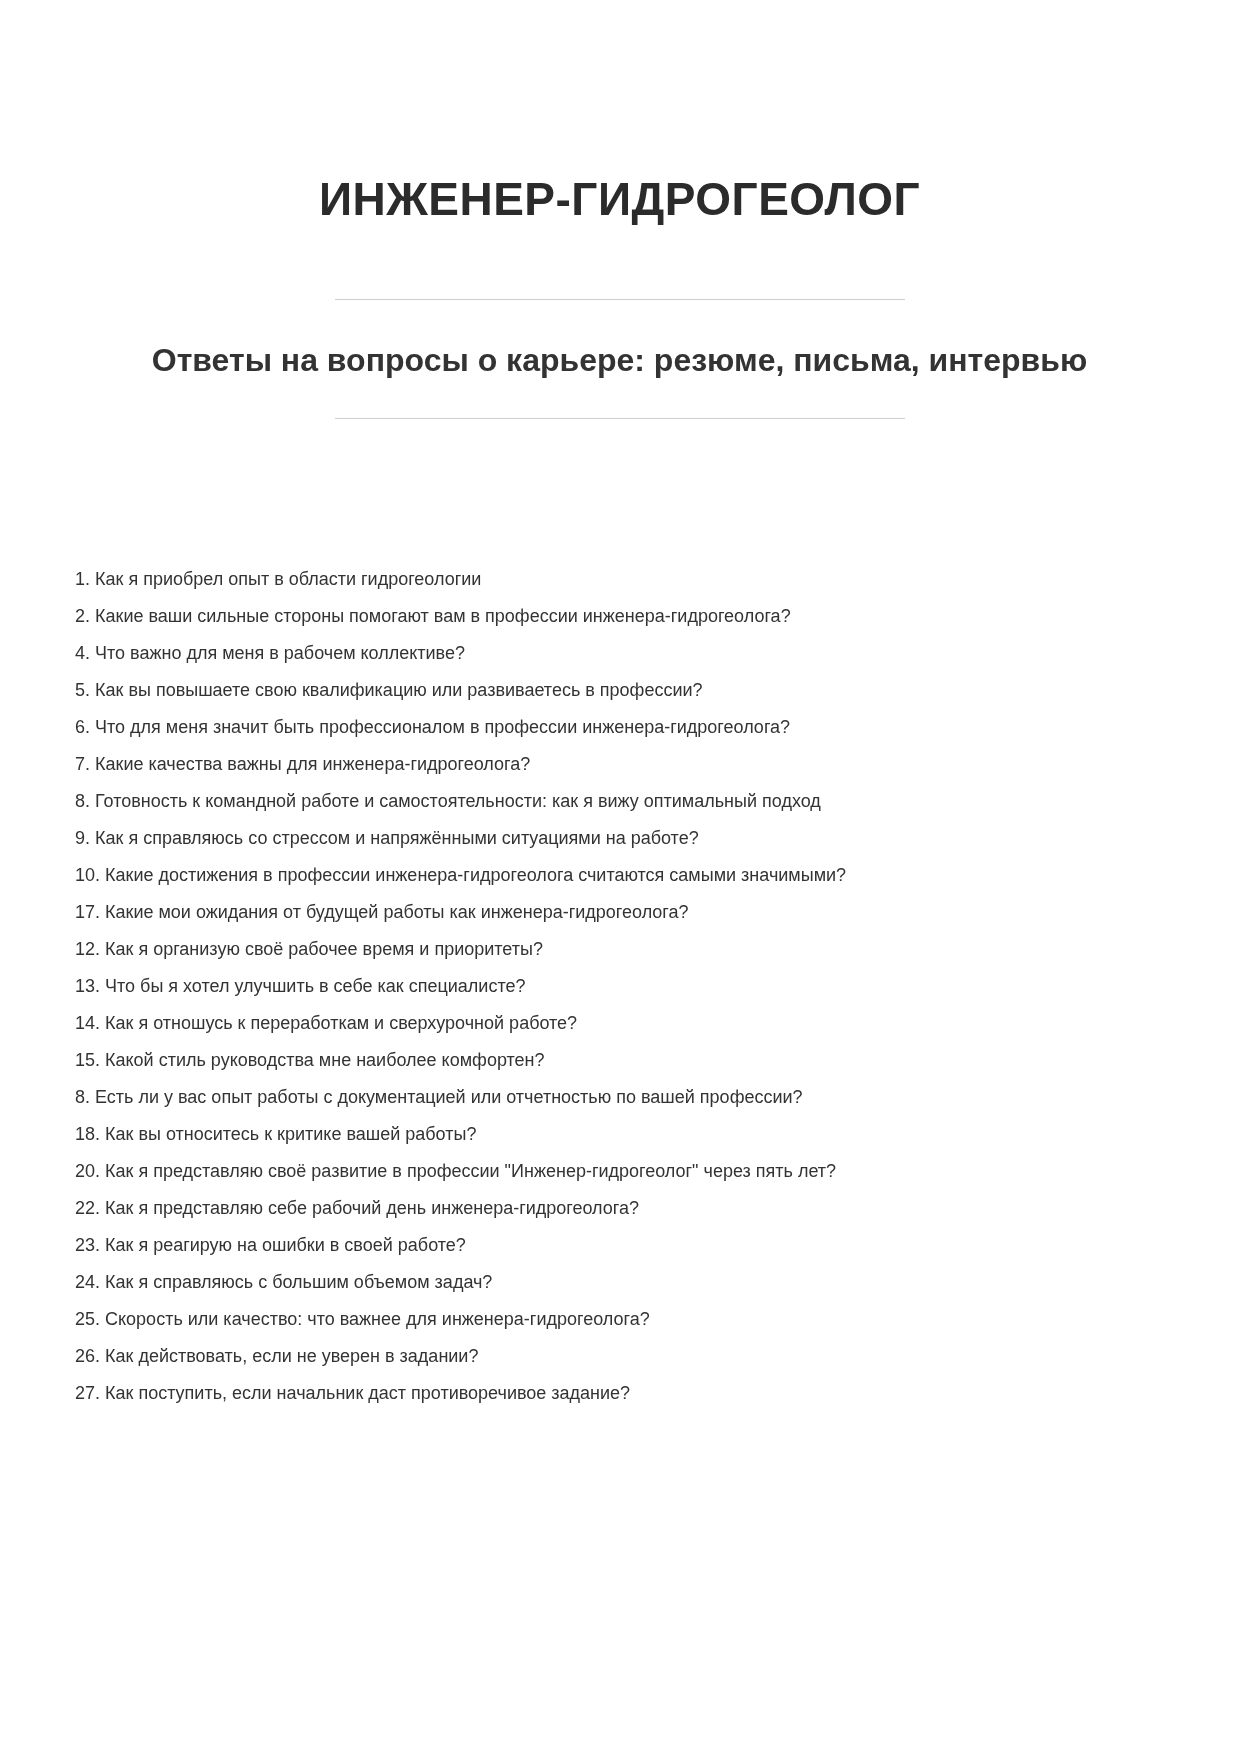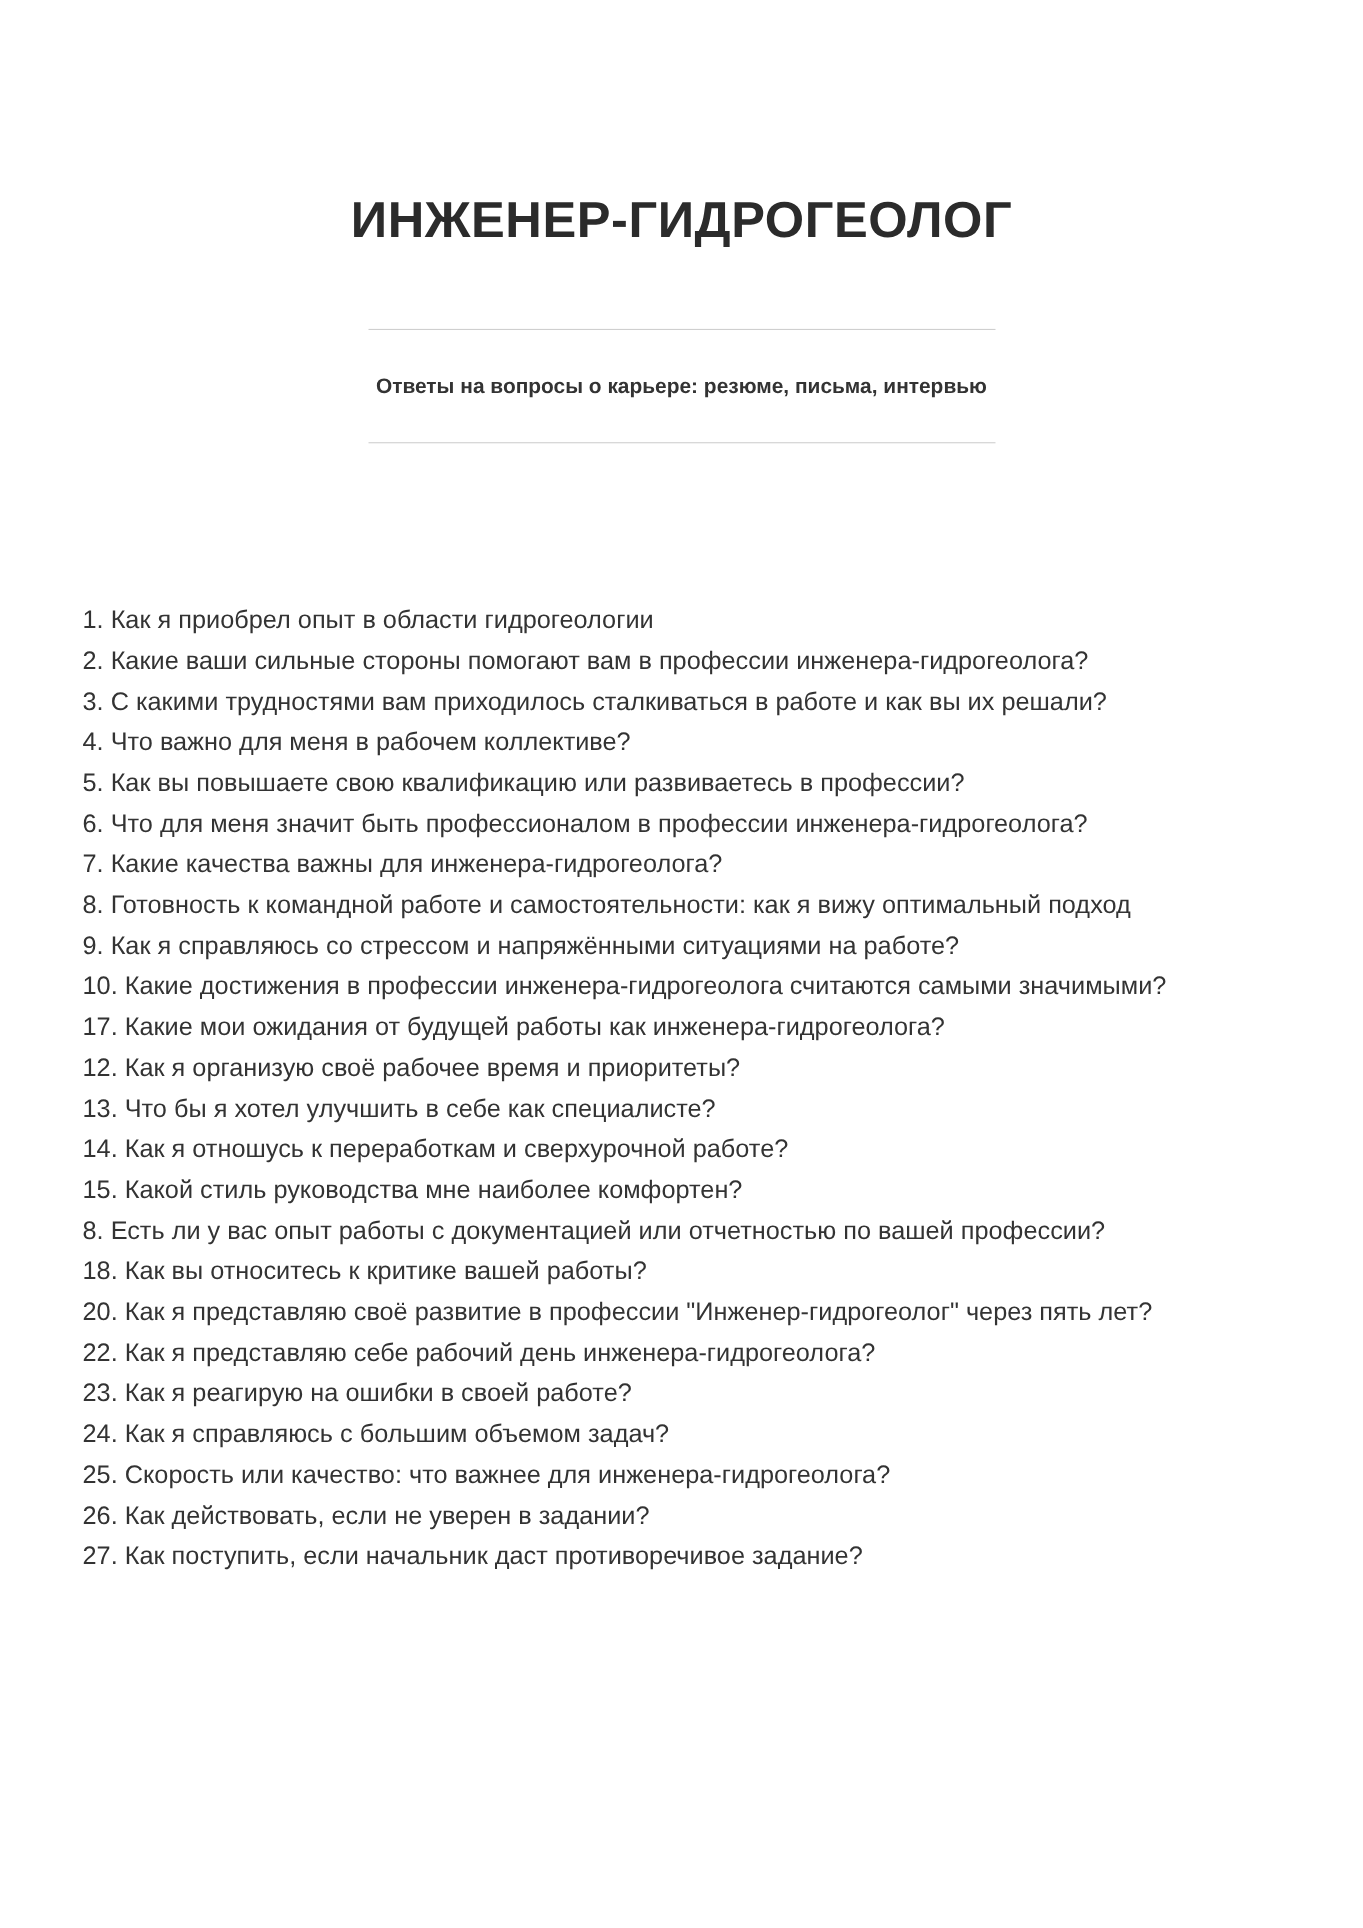--- a/index.html
+++ b/index.html
@@ -40,48 +40,47 @@
   .divider-top {
     margin-top: 72px;
   }
   .divider-bottom {
     margin-top: 38px;
   }
   .page-subtitle {
     margin: 0;
     padding-top: 40px;
     text-align: center;
-    font-size: 19px;
+    font-size: 32px;
     line-height: 1.25;
     font-weight: 700;
     color: #333333;
   }
   .questions {
     margin-top: 142px;
   }
   .question {
-    font-size: 23px;
+    font-size: 18px;
     line-height: 37px;
     font-weight: 400;
     color: #333333;
     white-space: nowrap;
   }
 </style>
 </head>
 <body>
 
 <div class="page">
   <h1 class="page-title">ИНЖЕНЕР-ГИДРОГЕОЛОГ</h1>
   <hr class="divider divider-top">
   <h2 class="page-subtitle">Ответы на вопросы о карьере: резюме, письма, интервью</h2>
   <hr class="divider divider-bottom">
   <div class="questions">
     <div class="question">1. Как я приобрел опыт в области гидрогеологии</div>
     <div class="question">2. Какие ваши сильные стороны помогают вам в профессии инженера-гидрогеолога?</div>
-    <div class="question">3. С какими трудностями вам приходилось сталкиваться в работе и как вы их решали?</div>
     <div class="question">4. Что важно для меня в рабочем коллективе?</div>
     <div class="question">5. Как вы повышаете свою квалификацию или развиваетесь в профессии?</div>
     <div class="question">6. Что для меня значит быть профессионалом в профессии инженера-гидрогеолога?</div>
     <div class="question">7. Какие качества важны для инженера-гидрогеолога?</div>
     <div class="question">8. Готовность к командной работе и самостоятельности: как я вижу оптимальный подход</div>
     <div class="question">9. Как я справляюсь со стрессом и напряжёнными ситуациями на работе?</div>
     <div class="question">10. Какие достижения в профессии инженера-гидрогеолога считаются самыми значимыми?</div>
     <div class="question">17. Какие мои ожидания от будущей работы как инженера-гидрогеолога?</div>
     <div class="question">12. Как я организую своё рабочее время и приоритеты?</div>
     <div class="question">13. Что бы я хотел улучшить в себе как специалисте?</div>

